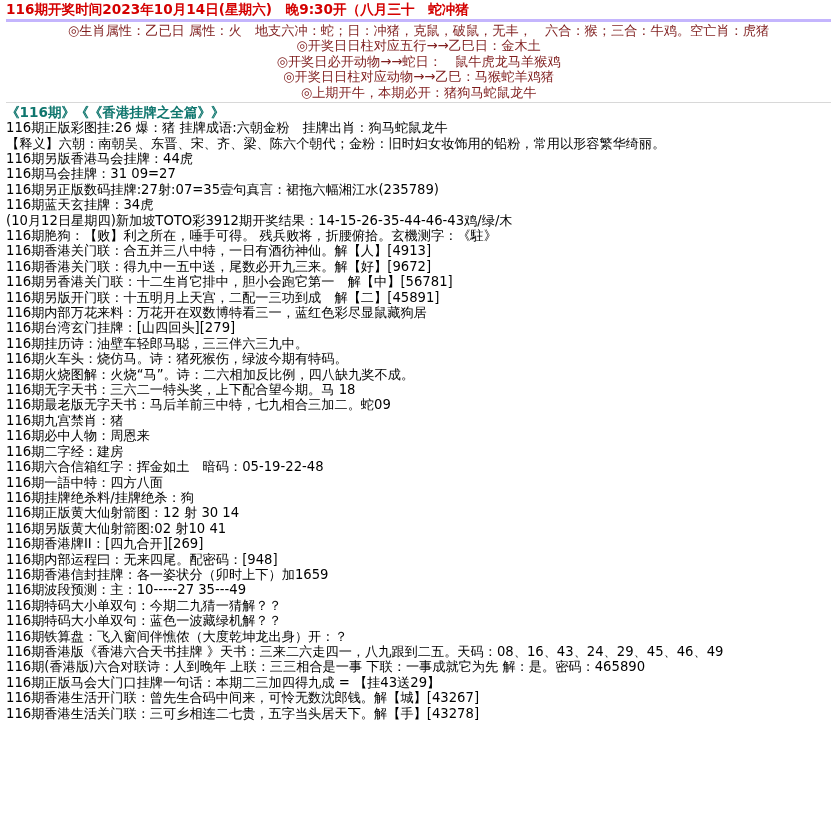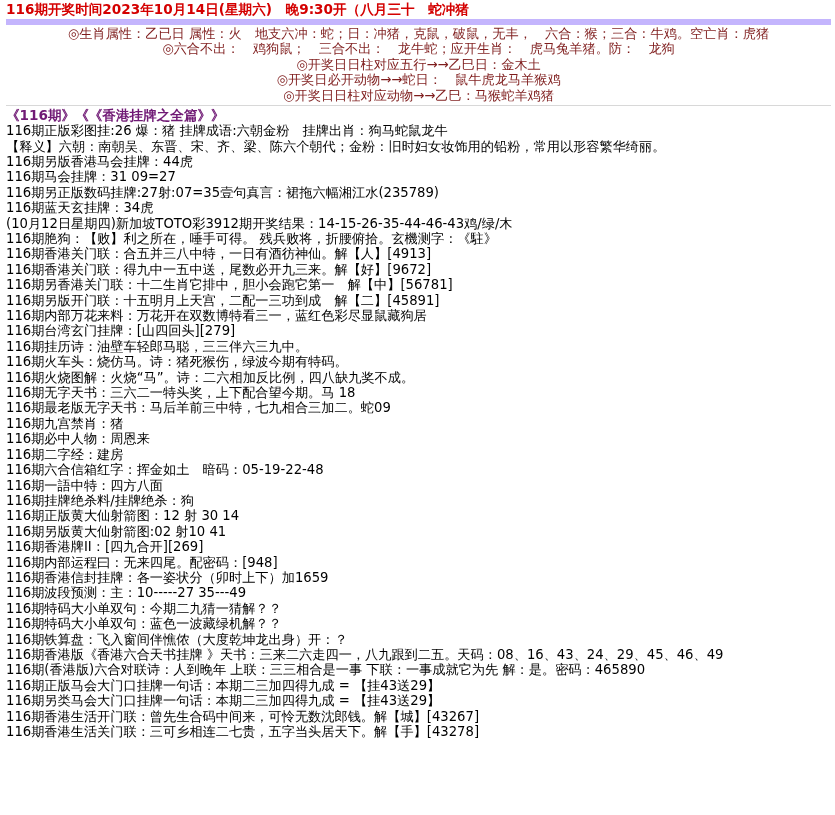--- a/index.html
+++ b/index.html
@@ -34,49 +34,49 @@
   }
   .black {
     color: #000000;
   }
   .hdr {
     color: #d40000;
     font-size: 13.6px;
     font-weight: 700;
   }
   .hdr-line {
-    border-bottom: 6px solid #c4b5fd;
+    border-bottom: 3px solid #c4b5fd;
     padding-bottom: 1px;
     margin-bottom: 1px;
   }
   .sep {
     height: 1px;
     background: #d8d8d8;
     margin: 1px 0 2px 0;
   }
   .title116 {
-    color: #701a75;
+    color: #0f766e;
     font-weight: 700;
     font-size: 13.6px;
   }
   .tight { line-height: 15.4px; }
 </style>
 </head>
 <body>
 
 <div class="page">
 
   <div class="line hdr hdr-line">116期开奖时间2023年10月14日(星期六)　晚9:30开（八月三十　蛇冲猪</div>
 
   <div>
     <div class="line blue">◎生肖属性：乙已日 属性：火　地支六冲：蛇；日：冲猪，克鼠，破鼠，无丰，　六合：猴；三合：牛鸡。空亡肖：虎猪</div>
-    <div class="line blue">◎六合不出：　鸡狗鼠；　三合不出：　龙牛蛇；应开生肖：　虎马兔羊猪。防：　龙狗</div>
     <div class="line blue">◎开奖日日柱对应五行→→乙巳日：金木土</div>
     <div class="line blue">◎开奖日必开动物→→蛇日：　鼠牛虎龙马羊猴鸡</div>
     <div class="line blue">◎开奖日日柱对应动物→→乙巳：马猴蛇羊鸡猪</div>
+    <div class="line blue">◎上期开牛，本期必开：猪狗马蛇鼠龙牛</div>
   </div>
 
   <div class="sep"></div>
 
   <div class="line title116">《116期》《《香港挂牌之全篇》》</div>
 
   <div>
     <div class="line tight black">116期正版彩图挂:26 爆：猪 挂牌成语:六朝金粉　挂牌出肖：狗马蛇鼠龙牛</div>
     <div class="line tight black">【释义】六朝：南朝吴、东晋、宋、齐、梁、陈六个朝代；金粉：旧时妇女妆饰用的铅粉，常用以形容繁华绮丽。</div>
     <div class="line tight black">116期另版香港马会挂牌：44虎</div>
@@ -107,18 +107,17 @@
     <div class="line tight black">116期香港牌II：[四九合开][269]</div>
     <div class="line tight black">116期内部运程曰：无来四尾。配密码：[948]</div>
     <div class="line tight black">116期香港信封挂牌：各一姿状分（卯时上下）加1659</div>
     <div class="line tight black">116期波段预测：主：10-----27 35---49</div>
     <div class="line tight black">116期特码大小单双句：今期二九猜一猜解？？</div>
     <div class="line tight black">116期特码大小单双句：蓝色一波藏绿机解？？</div>
     <div class="line tight black">116期铁算盘：飞入窗间伴憔侬（大度乾坤龙出身）开：？</div>
     <div class="line tight black">116期香港版《香港六合天书挂牌 》天书：三来二六走四一，八九跟到二五。天码：08、16、43、24、29、45、46、49</div>
     <div class="line tight black">116期(香港版)六合对联诗：人到晚年 上联：三三相合是一事 下联：一事成就它为先 解：是。密码：465890</div>
     <div class="line tight black">116期正版马会大门口挂牌一句话：本期二三加四得九成 = 【挂43送29】</div>
-    <div class="line tight black">116期另类马会大门口挂牌一句话：本期二三加四得九成 = 【挂43送29】</div>
     <div class="line tight black">116期香港生活开门联：曾先生合码中间来，可怜无数沈郎钱。解【城】[43267]</div>
     <div class="line tight black">116期香港生活关门联：三可乡相连二七贵，五字当头居天下。解【手】[43278]</div>
   </div>
 
 </div>
 
 </body></html>

